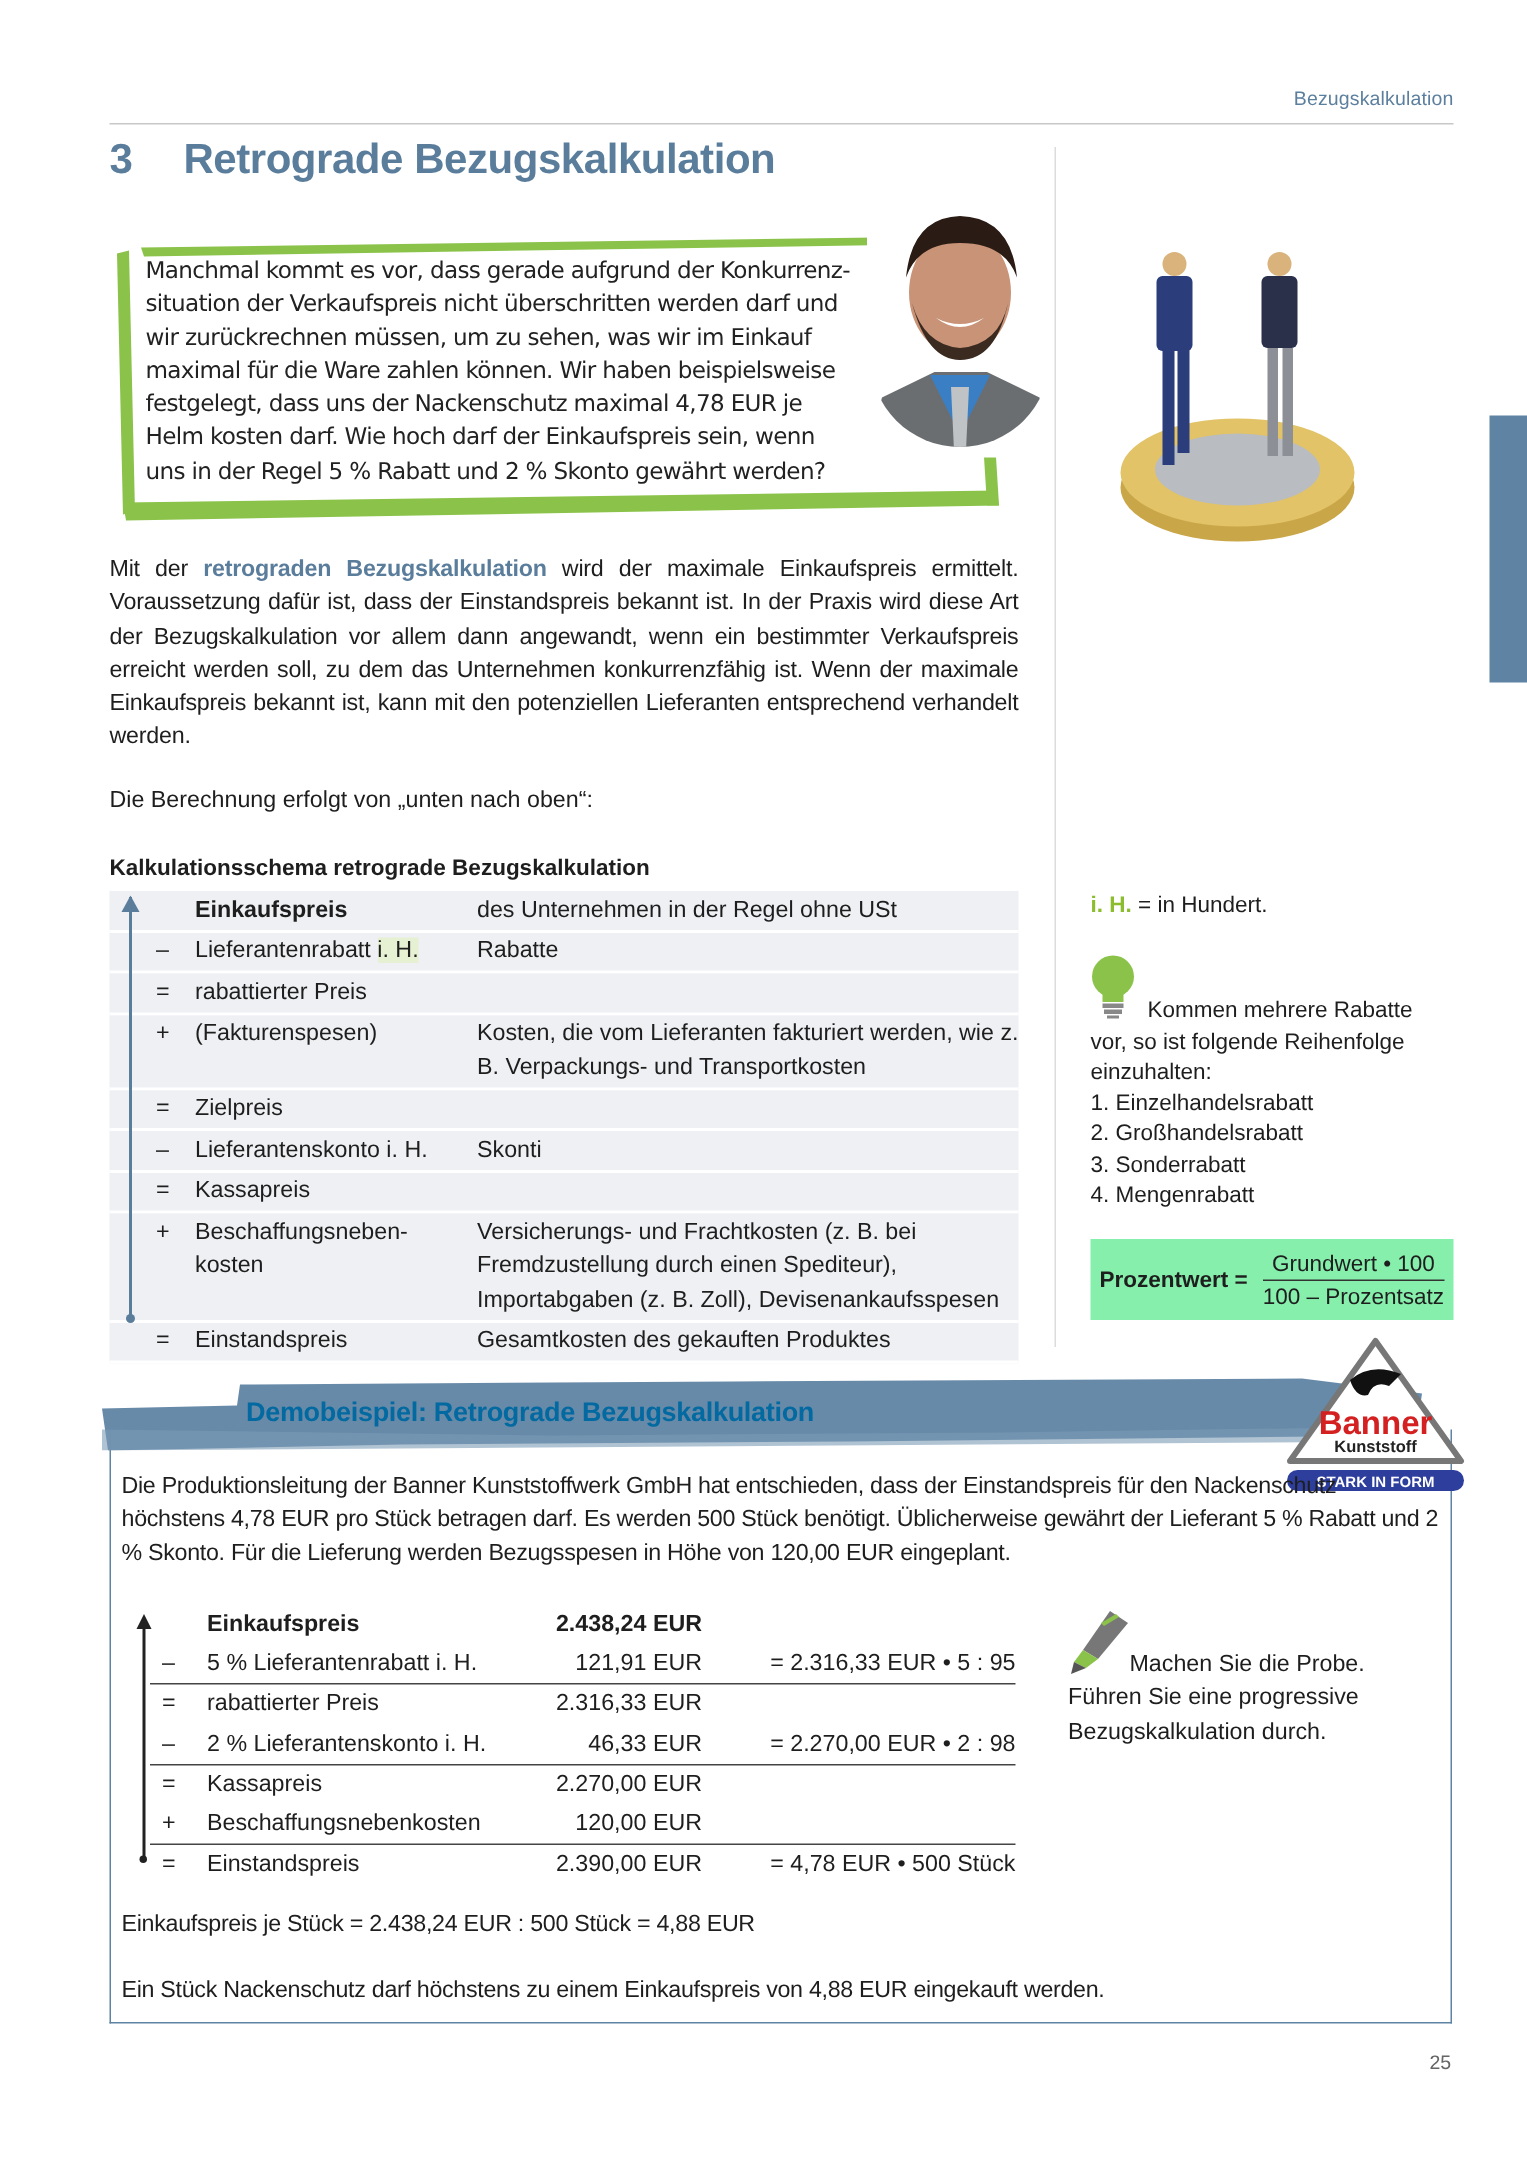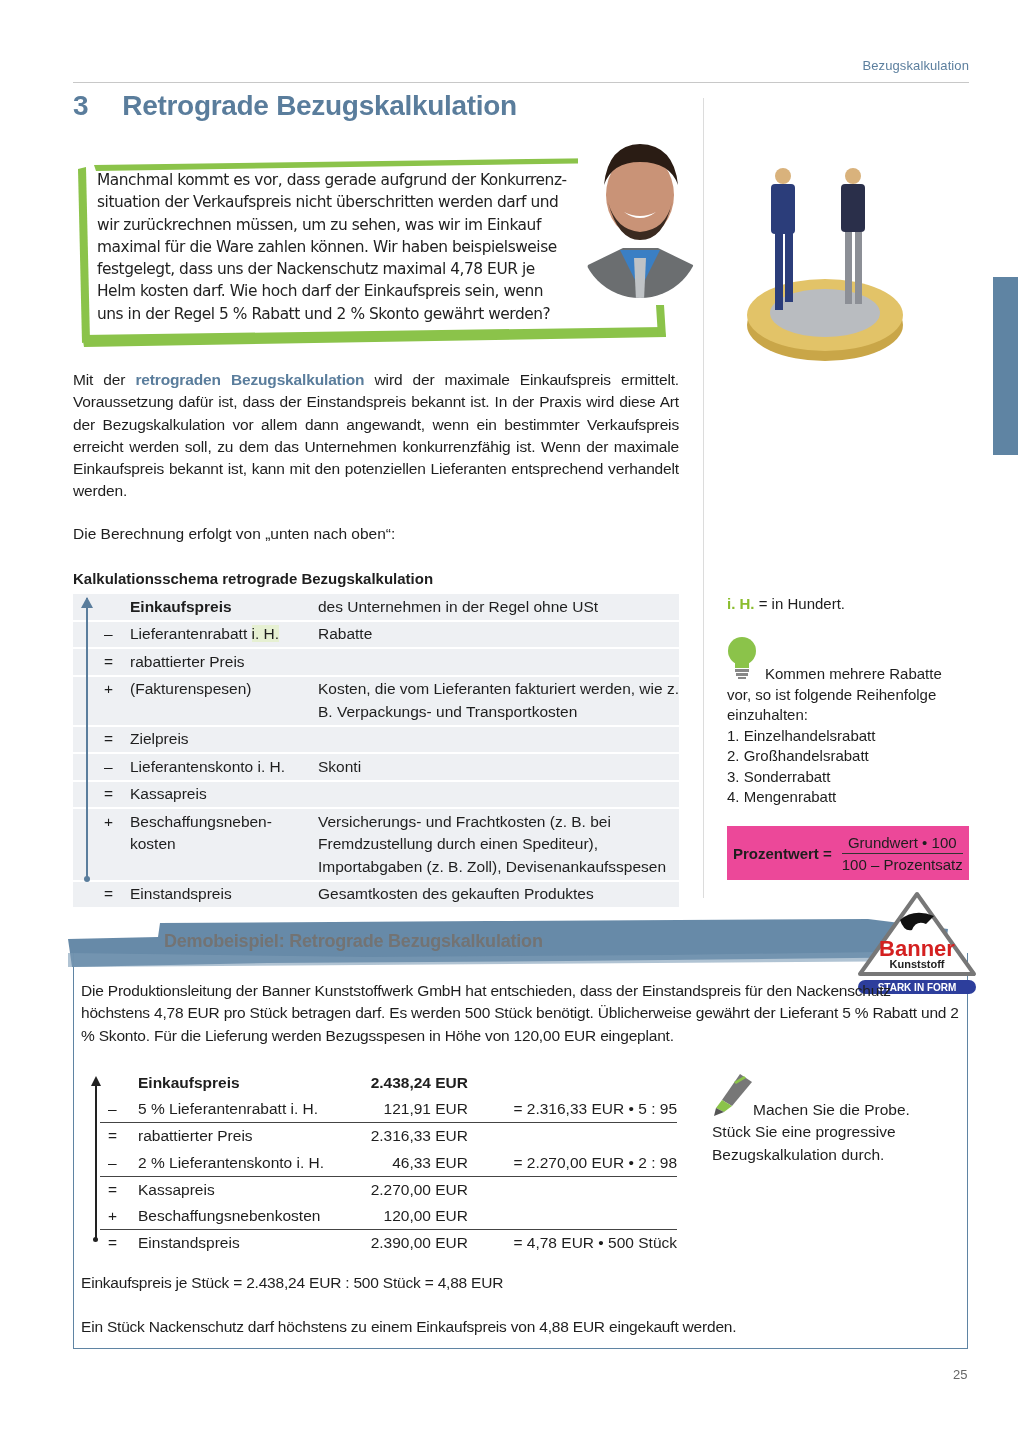--- a/index.html
+++ b/index.html
@@ -35,30 +35,30 @@
     .hl { background:#e6f0d2; }
     .schema-arrow { left:86px; top:598px; width:2px; height:282px; background:#5a7d9c; }
     .schema-arrowhead { left:81px; top:597px; width:0; height:0; border-left:6px solid transparent; border-right:6px solid transparent; border-bottom:11px solid #5a7d9c; }
     .schema-dot { left:84px; top:876px; width:6px; height:6px; border-radius:50%; background:#5a7d9c; }
 
     .side-note { left:727px; top:595px; font-size:15px; }
     .side-note .green { color:#8bbd2e; font-weight:bold; }
     .bulb { left:726px; top:636px; width:32px; height:46px; }
     .tip { left:727px; top:664px; width:240px; font-size:15px; line-height:20.5px; }
     .tip .first { padding-left:38px; }
-    .formula { left:727px; top:826px; width:242px; height:54px; background:#ec4899; display:flex; align-items:center; font-size:15px; }
+    .formula { left:727px; top:826px; width:242px; height:54px; background:#86efac; display:flex; align-items:center; font-size:15px; }
     .formula .lhs { font-weight:bold; padding-left:6px; white-space:nowrap; }
     .formula .frac { display:flex; flex-direction:column; align-items:center; margin-left:4px; }
     .formula .num { border-bottom:1.5px solid #333; padding:0 6px 2px; }
     .formula .den { padding:2px 6px 0; }
 
     
     .demo-box { left:73px; top:953px; width:895px; height:396px; border:1.5px solid #5f84a3; border-top:none; box-sizing:border-box; }
     .demo-banner { left:68px; top:917px; width:880px; height:50px; }
-    .demo-title { left:164px; top:931px; font-size:18px; color:#737373; font-weight:bold; letter-spacing:-0.2px; }
+    .demo-title { left:164px; top:931px; font-size:18px; color:#0369a1; font-weight:bold; letter-spacing:-0.2px; }
     .logo { left:856px; top:890px; width:122px; height:110px; }
     .demo-intro { left:81px; top:980px; width:880px; font-size:15.5px; line-height:22.3px; letter-spacing:-0.2px; }
 
     .calc { left:100px; top:1070px; width:577px; font-size:15.5px; }
     .calc-row { display:flex; height:26.2px; align-items:center; }
     .calc-row.rule { border-bottom:1.2px solid #444; }
     .calc-row .op { width:30px; padding-left:8px; }
     .calc-row .label { width:210px; }
     .calc-row .amt { width:120px; text-align:right; }
     .calc-row .note { flex:1; text-align:right; }
@@ -291,19 +291,19 @@
 <div class="abs pen">
   <svg width="46" height="44" viewBox="0 0 46 44">
     <path d="M30 2 L42 10 L22 34 L12 28 Z" fill="#777"></path>
     <path d="M12 28 L22 34 L14 40 L6 36 Z" fill="#8bc34a"></path>
     <path d="M6 36 L14 40 L4 44 Z" fill="#555"></path>
     <path d="M24 10 L34 4 L36 6 L26 12 Z" fill="#8bc34a"></path>
   </svg>
 </div>
 <div class="abs probe">
   <div class="first">Machen Sie die Probe.</div>
-  <div>Stück Sie eine progressive Bezugskalkulation durch.</div>
+  <div>Führen Sie eine progressive Bezugskalkulation durch.</div>
 </div>
 
 <div class="abs per-piece"><span>Einkaufspreis je Stück = 2.438,24 EUR : 500 Stück = </span><b>4,88 EUR</b></div>
 <div class="abs conclusion">Ein Stück Nackenschutz darf höchstens zu einem Einkaufspreis von 4,88 EUR eingekauft werden.</div>
 
 <div class="abs page-number">25</div>
 
 </body></html>

